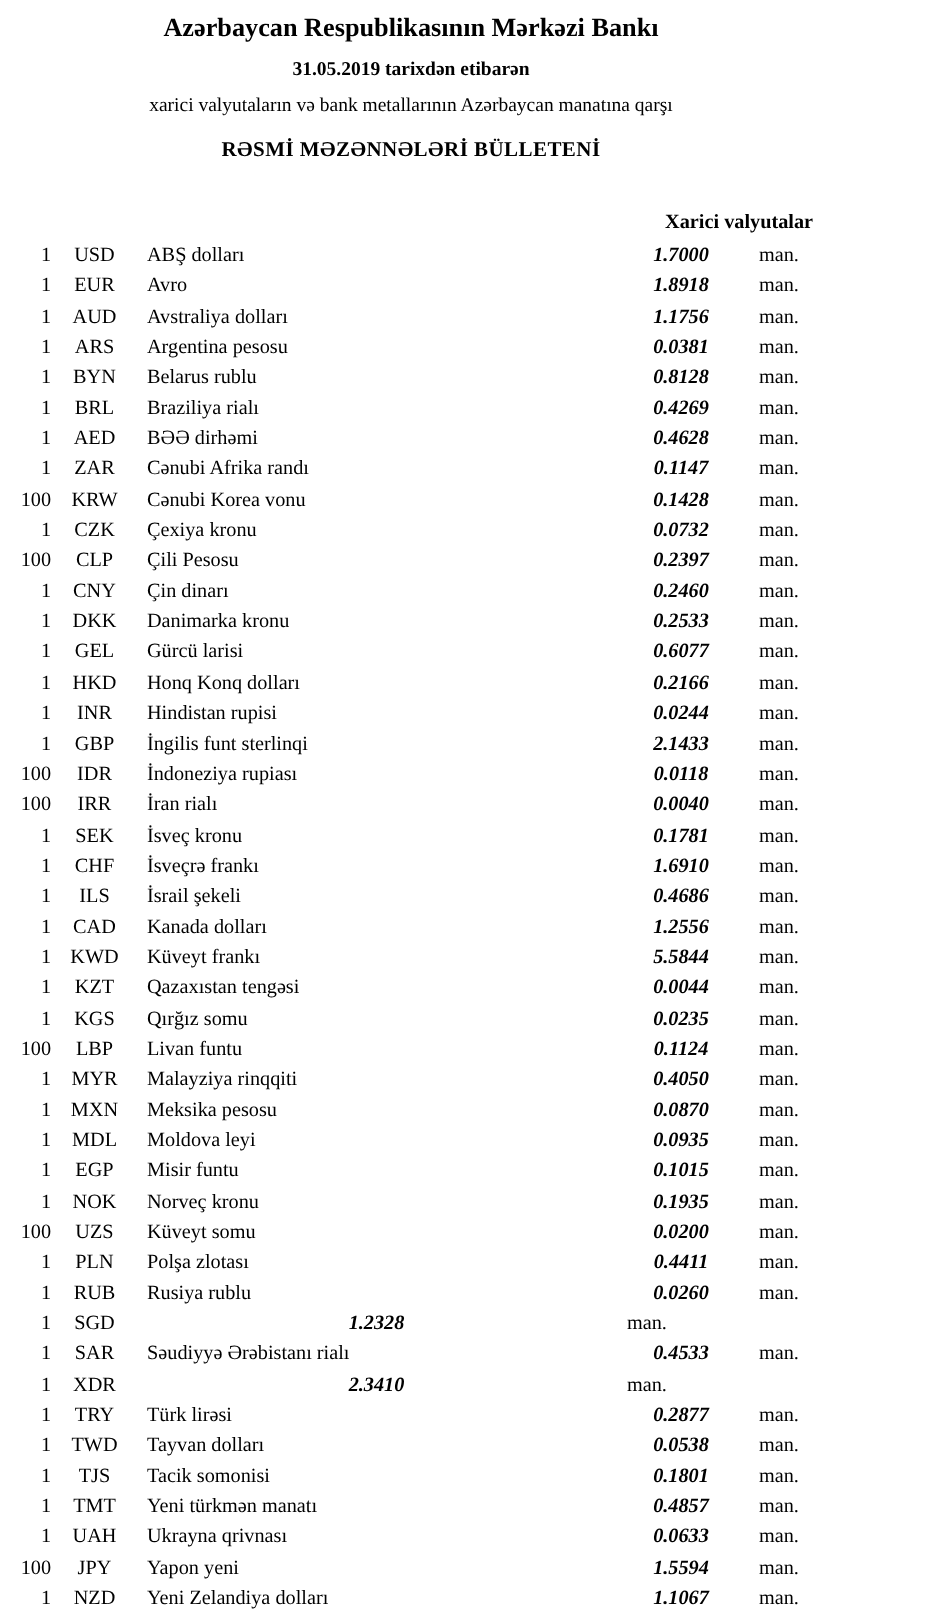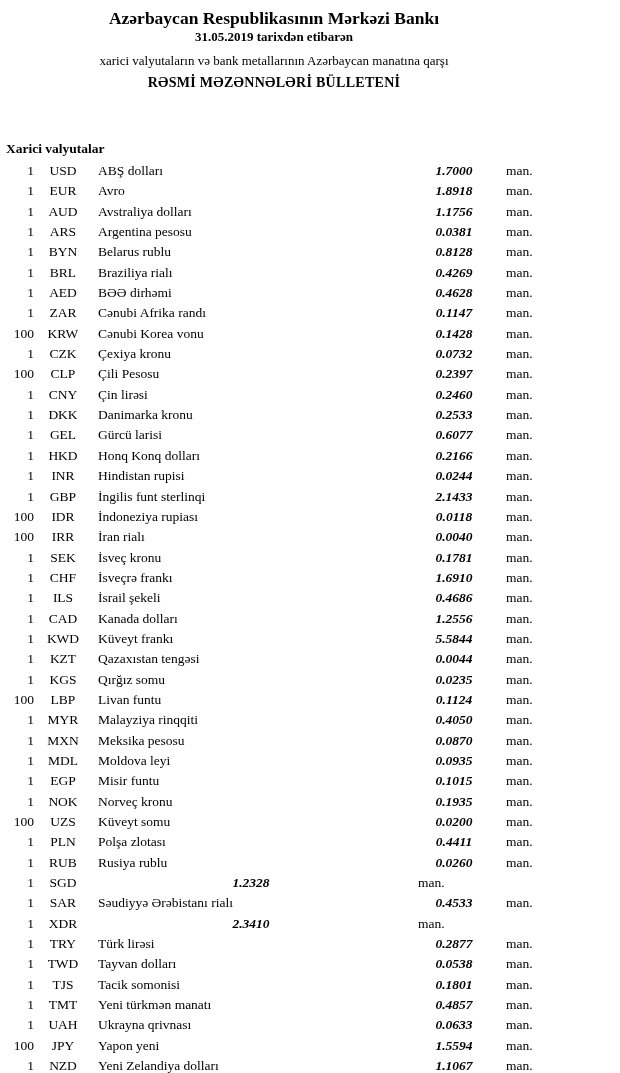--- a/index.html
+++ b/index.html
@@ -24,37 +24,38 @@
     text-align: center;
   }
   .hdr-title {
     font-size: 17.5px;
     font-weight: bold;
     margin-top: 2px;
   }
   .hdr-date {
     font-size: 13px;
     font-weight: bold;
+    margin-top: 9px;
   }
   .hdr-sub {
     font-size: 13px;
     font-weight: normal;
     margin-top: 8px;
   }
   .hdr-bulletin {
     font-size: 14px;
     font-weight: bold;
-    margin-top: 6px;
+    margin-top: 15px;
     letter-spacing: 0.3px;
   }
   .section-title {
-    text-align: left;
+    text-align: right;
     font-size: 13.5px;
     font-weight: bold;
-    margin-top: 50px;
+    margin-top: 31px;
     margin-bottom: 4px;
   }
   .rates {
     margin-top: 2px;
   }
   .rate-row {
     display: grid;
     grid-template-columns: 28px 58px 1fr 88px 44px;
     align-items: baseline;
     height: 20.35px;
@@ -181,21 +182,21 @@
     <span class="cell-qty">100</span>
     <span class="cell-code">CLP</span>
     <span class="cell-name">Çili Pesosu</span>
     <span class="cell-rate">0.2397</span>
     <span class="cell-unit">man.</span>
   </div>
 
   <div class="rate-row">
     <span class="cell-qty">1</span>
     <span class="cell-code">CNY</span>
-    <span class="cell-name">Çin lirəsi</span>
+    <span class="cell-name">Çin dinarı</span>
     <span class="cell-rate">0.2460</span>
     <span class="cell-unit">man.</span>
   </div>
 
   <div class="rate-row">
     <span class="cell-qty">1</span>
     <span class="cell-code">DKK</span>
     <span class="cell-name">Danimarka kronu</span>
     <span class="cell-rate">0.2533</span>
     <span class="cell-unit">man.</span>

